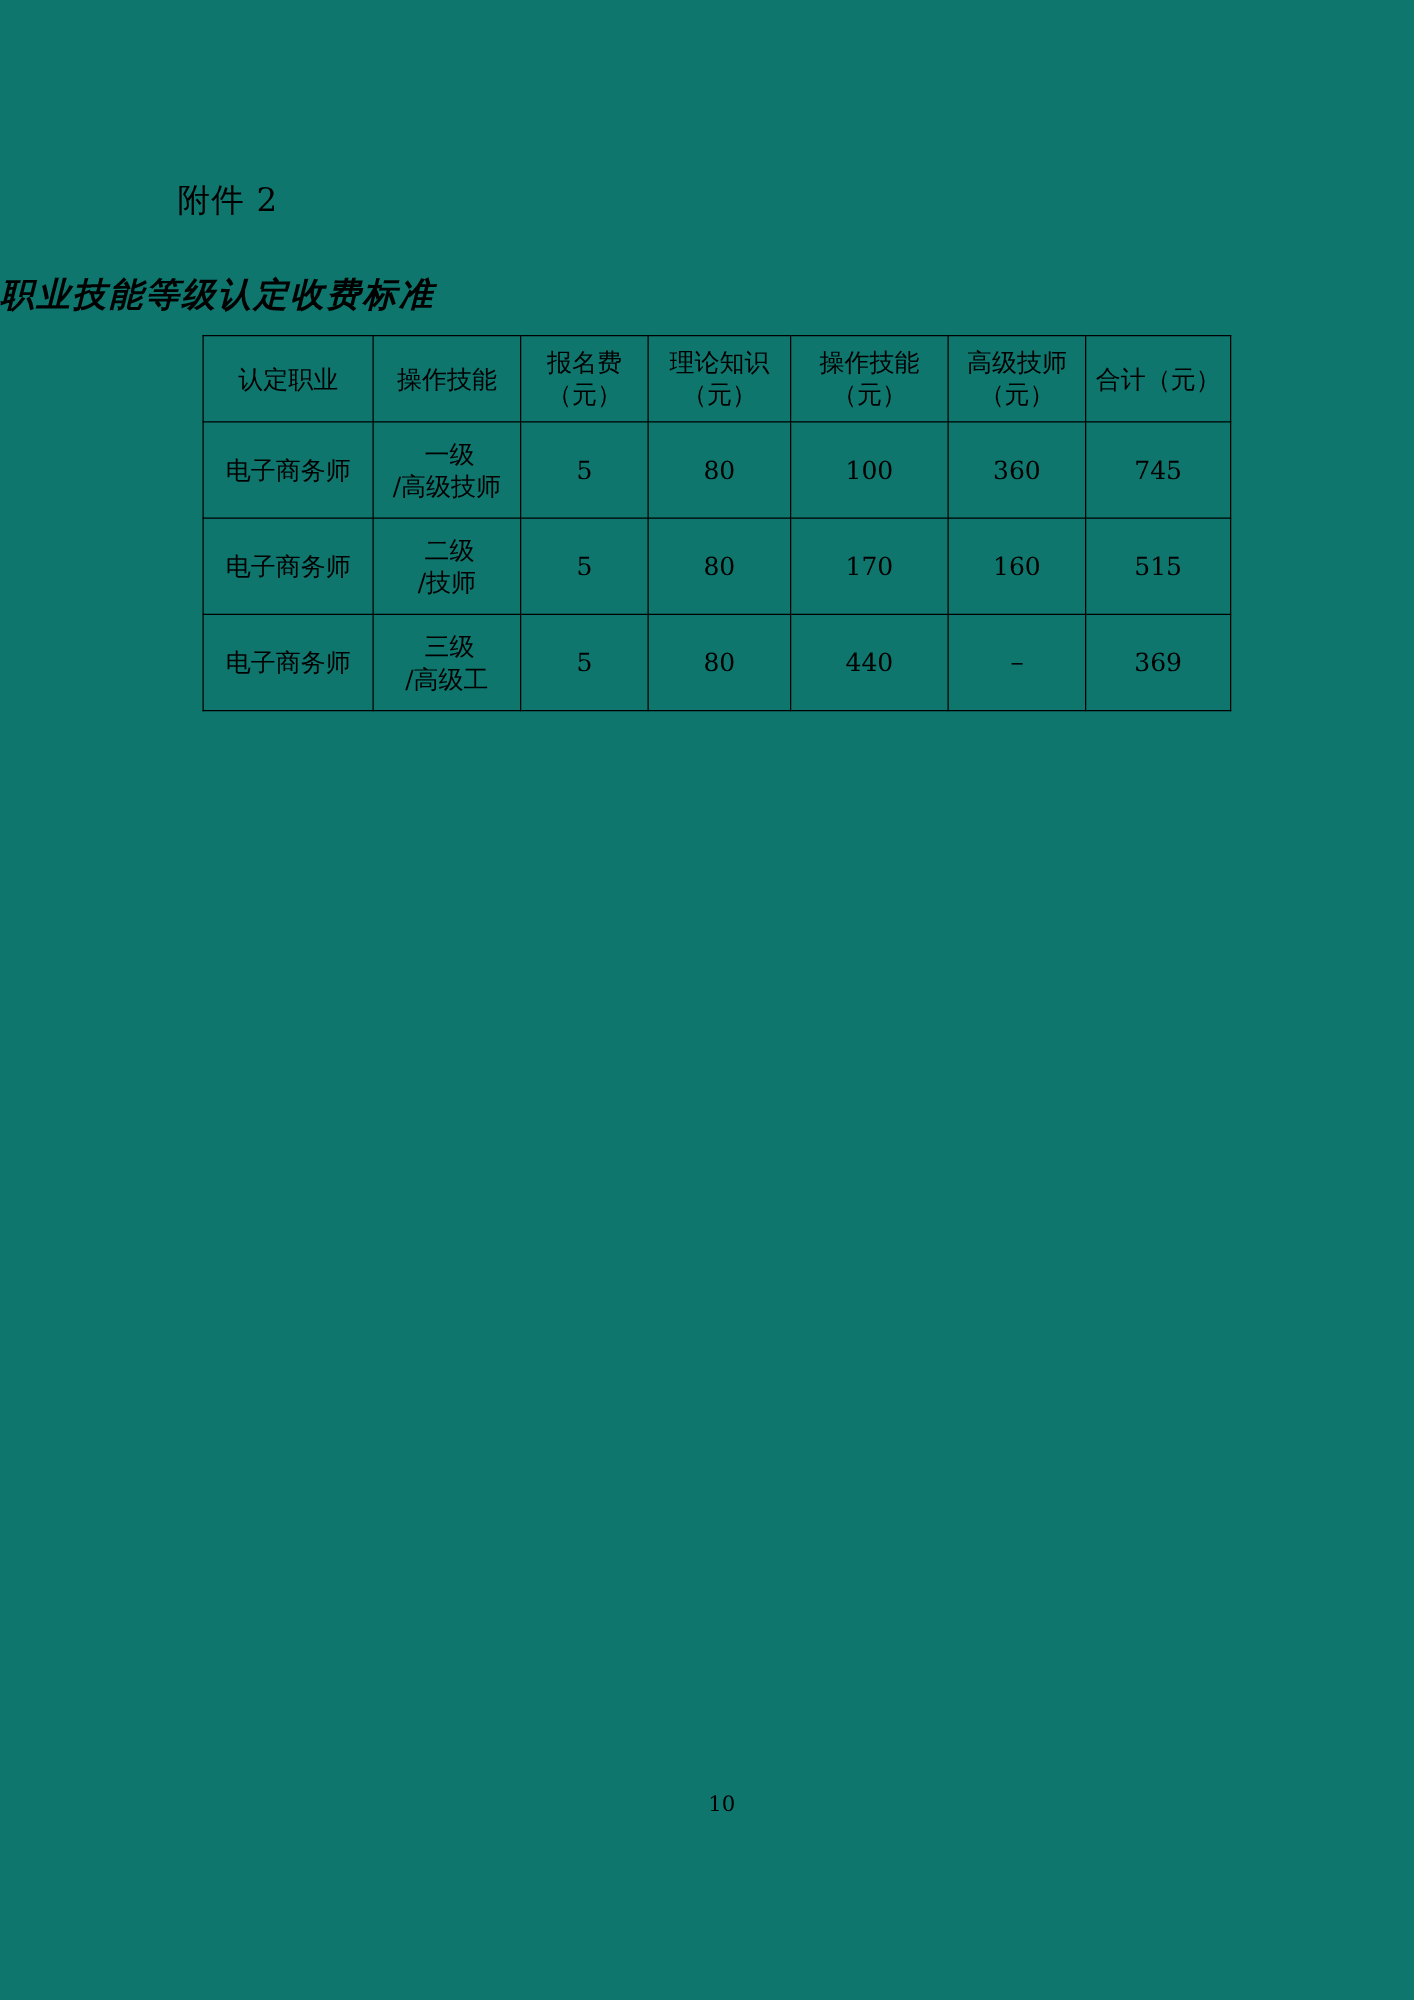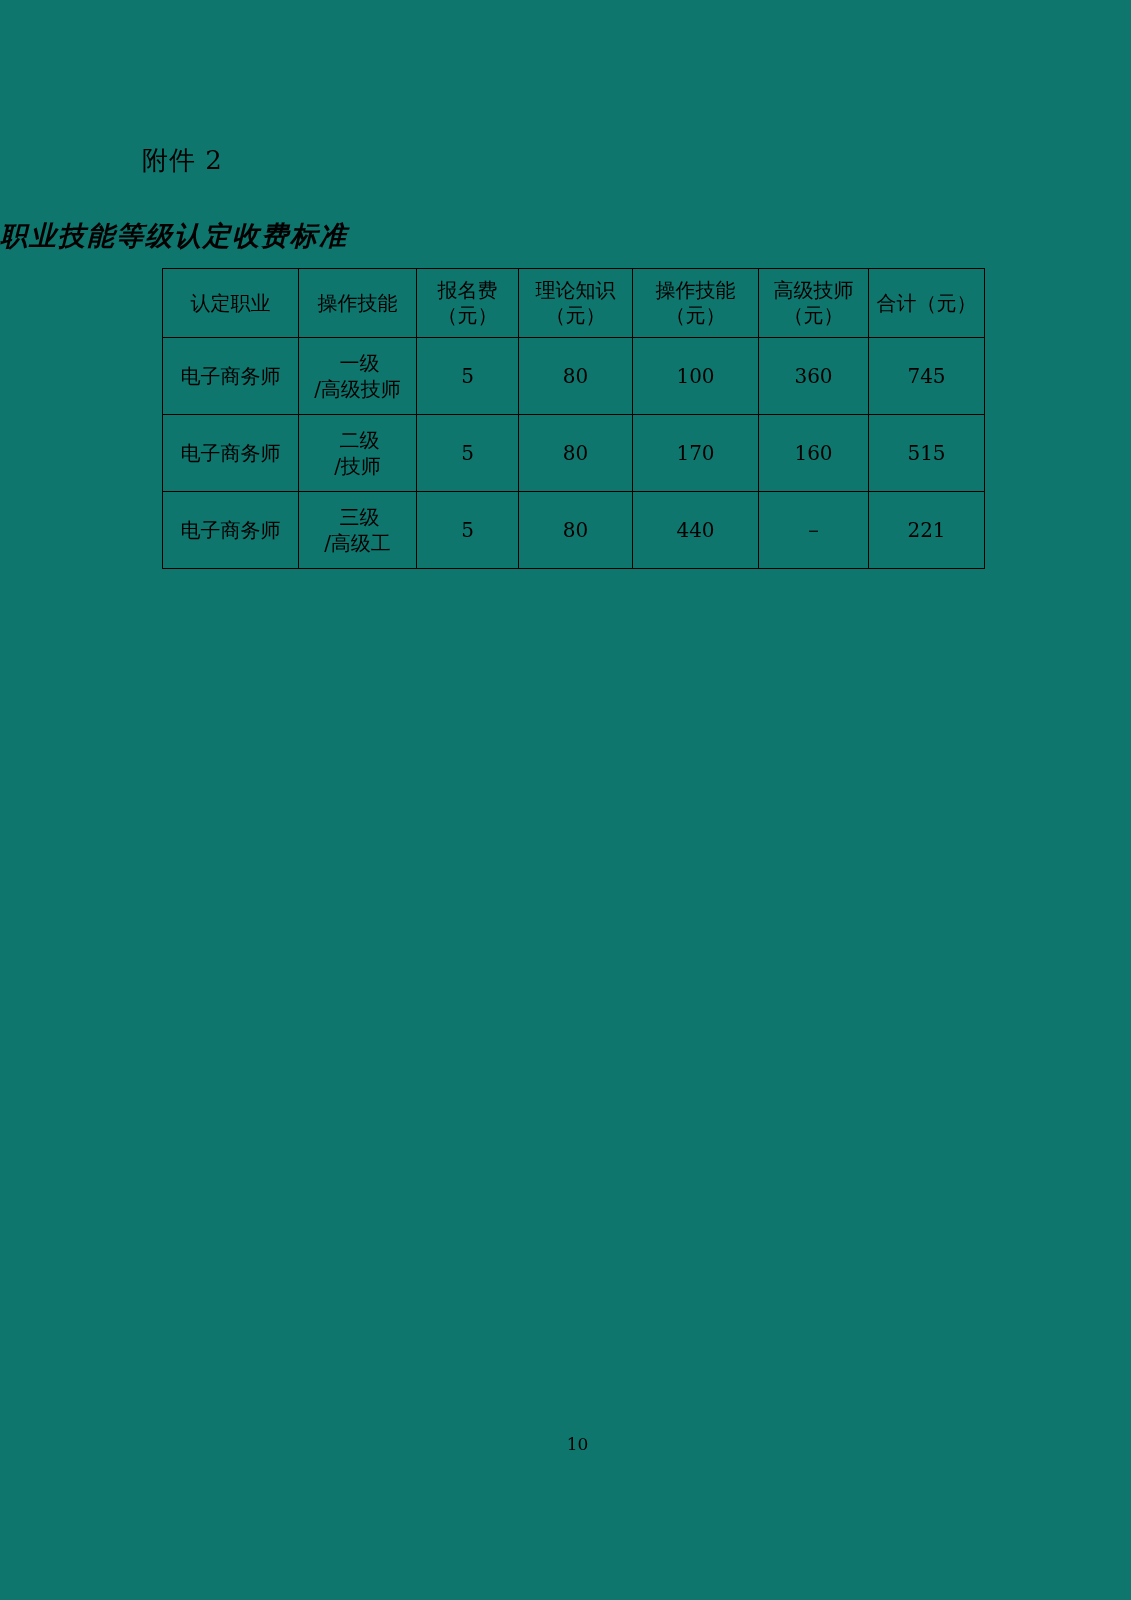--- a/index.html
+++ b/index.html
@@ -197,20 +197,20 @@
         <td>
           <span class="two-line">
             <span class="lvl-top">三级</span>
             <span class="lvl-bot">/高级工</span>
           </span>
         </td>
         <td class="num">5</td>
         <td class="num">80</td>
         <td class="num">440</td>
         <td class="num">－</td>
-        <td class="num">221</td>
+        <td class="num">369</td>
       </tr>
     </tbody>
   </table>
 
   <div class="page-number">10</div>
 
 </div>
 
 </body></html>

